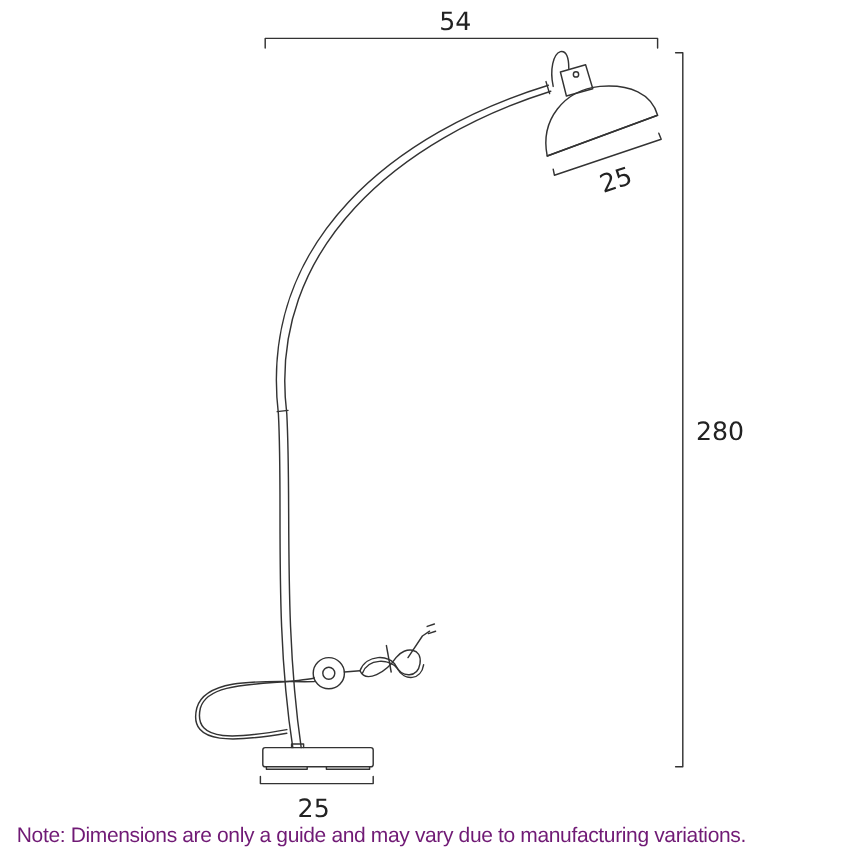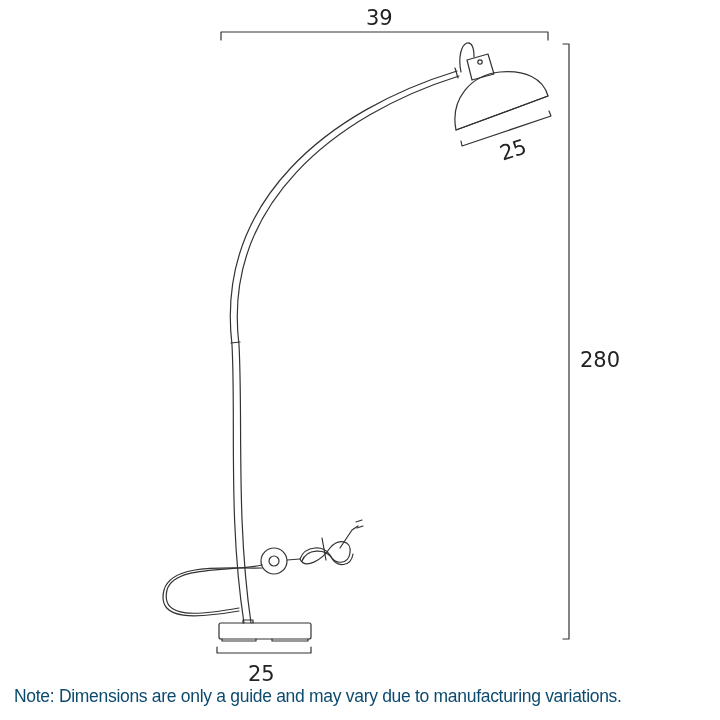--- a/index.html
+++ b/index.html
@@ -1,19 +1,19 @@
 <!DOCTYPE html>
 <html><head>
 <meta charset="utf-8">
 <style>
   html, body { margin: 0; padding: 0; background: #ffffff; }
   body { width: 720px; height: 720px; position: relative; overflow: hidden; }
   .drawing { position: absolute; left: 0; top: 0; width: 720px; height: 720px; }
   .dim-label { position: absolute; font-family: "DejaVu Sans", sans-serif; font-size: 21px; color: #222; line-height: 1; }
-  .note { position: absolute; left: 14px; top: 686px; font-family: "Liberation Sans", sans-serif; font-size: 17.5px; color: #0c4a6e; white-space: nowrap; letter-spacing: -0.3px; }
+  .note { position: absolute; left: 14px; top: 686px; font-family: "Liberation Sans", sans-serif; font-size: 17.5px; color: #701a75; white-space: nowrap; letter-spacing: -0.3px; }
 </style>
 </head>
 <body>
 
 <svg class="drawing" viewBox="0 0 720 720" xmlns="http://www.w3.org/2000/svg">
   <g fill="none" stroke="#333" stroke-width="1.2" stroke-linecap="round" stroke-linejoin="round">
 
     <g>
       <path d="M221 40 L221 32 L548 32 L548 40"></path>
     </g>
@@ -65,18 +65,18 @@
       <path d="M287 560 L300 559"></path>
       <path d="M300 559 C 305 545, 325 545, 330 555 C 335 565, 348 565, 350 553 C 352 540, 338 538, 330 548 C 322 560, 305 570, 300 559"></path>
       <path d="M302 561 C 307 548, 325 549, 331 557 C 337 568, 351 567, 353 554"></path>
       <path d="M322 538 L326 560"></path>
       <path d="M340 548 L352 530 L358 526"></path>
       <path d="M356 522 L362 520 M357 528 L363 526"></path>
     </g>
   </g>
 </svg>
 
-<div class="dim-label" style="left:366px; top:8px;">39</div>
+<div class="dim-label" style="left:366px; top:8px;">54</div>
 <div class="dim-label" style="left:500px; top:140px; transform: rotate(-18deg);">25</div>
 <div class="dim-label" style="left:580px; top:350px;">280</div>
 <div class="dim-label" style="left:248px; top:664px;">25</div>
 
 <div class="note">Note: Dimensions are only a guide and may vary due to manufacturing variations.</div>
 
 </body></html>

